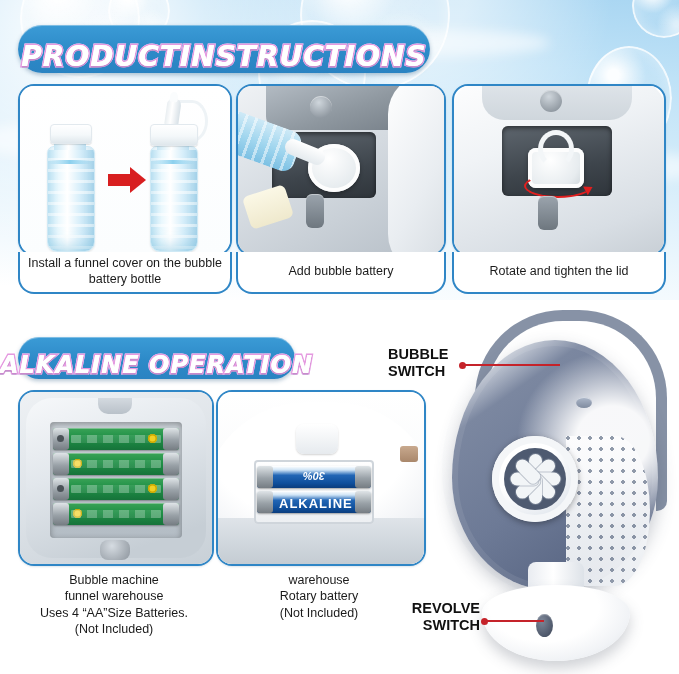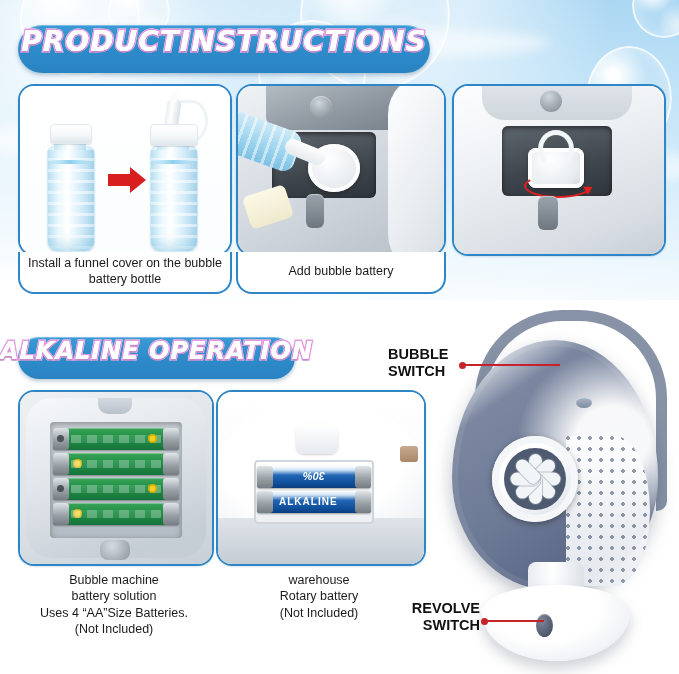--- a/index.html
+++ b/index.html
@@ -29,21 +29,21 @@
                radial-gradient(circle at 70% 78%, rgba(255,255,255,.55) 0 4%, rgba(255,255,255,0) 30%);
     box-shadow:inset 0 0 0 2px rgba(255,255,255,.72), inset 0 0 14px 4px rgba(255,255,255,.35);
   }
 
   
   .banner{
     position:absolute;
     background:linear-gradient(180deg,#3b9bd6 0%,#2d8ac8 55%,#2a83c2 100%);
     border-radius:26px;
     box-shadow:0 2px 4px rgba(40,90,130,.35), inset 0 1px 0 rgba(255,255,255,.35);
-    display:flex;align-items:flex-start;justify-content:center;
+    display:flex;align-items:flex-end;justify-content:center;
   }
   .banner-text{
     font-family:"DejaVu Sans", sans-serif;
     font-weight:bold;
     font-style:italic;
     letter-spacing:1px;
     color:#ffffff;
     white-space:nowrap;
     -webkit-text-stroke:3px #e59ae0;
     paint-order:stroke fill;
@@ -186,21 +186,21 @@
   }
   .cell .ybadge{
     position:absolute;width:9px;height:9px;border-radius:50%;
     background:#f2d024;top:6px;box-shadow:inset 0 0 0 1.5px #caa800;
   }
   .cell.blue{
     background:linear-gradient(180deg,#ffffff 0%,#cfe4f6 18%,#2266b5 42%,#0f4f9c 78%,#0b3d7d 100%);
   }
   .cell.blue .alk{
     position:absolute;left:22px;right:22px;top:5px;text-align:left;
-    color:#ffffff;font-size:10px;font-weight:bold;letter-spacing:1px;
+    color:#ffffff;font-size:13px;font-weight:bold;letter-spacing:1px;
     font-family:"Liberation Sans", sans-serif;
   }
   .cell.blue .pct{
     position:absolute;left:22px;right:22px;top:4px;text-align:center;
     color:#ffffff;font-size:11px;font-weight:bold;font-style:italic;
     transform:rotate(180deg);
   }
 
   
   #machine{position:absolute;left:430px;top:300px;width:249px;height:374px;}
@@ -361,20 +361,23 @@
       <div class="cavity" style="left:48px;top:40px;width:110px;height:70px;"></div>
       <div class="white-ring" style="left:74px;top:62px;width:56px;height:40px;border-radius:8px;"></div>
       <div style="position:absolute;left:84px;top:44px;width:26px;height:28px;border:5px solid #f3f6f8;border-radius:50%;
                   border-bottom-color:transparent;"></div>
       <div class="redcirc" style="left:70px;top:88px;width:64px;height:20px;"></div>
       <div class="clip" style="left:86px;top:4px;width:22px;height:22px;border-radius:50%;
                   background:radial-gradient(circle at 40% 30%,#cfd6dc,#7d868f);"></div>
       <div class="clip" style="left:84px;top:110px;width:20px;height:34px;border-radius:6px;"></div>
     </div>
   </div>
+  <div class="cap" style="left:452px;top:252px;width:210px;height:40px;">
+    <div class="caption-block">Rotate and tighten the lid</div>
+  </div>
 
   <div class="banner" id="banner-battery">
     <div class="banner-text">ALKALINE OPERATION</div>
   </div>
 
   <div class="card" style="left:18px;top:390px;width:192px;height:172px;">
     <div class="photo" style="background:linear-gradient(160deg,#eef1f4,#dfe4e9 45%,#c8d0d7);">
       <div class="greybody" style="left:6px;top:6px;width:180px;height:160px;border-radius:26px;
                   background:linear-gradient(160deg,#f6f8fa,#e2e7ec 40%,#c6ced5 85%);"></div>
       <div style="position:absolute;left:78px;top:6px;width:34px;height:16px;border-radius:0 0 10px 10px;
@@ -409,21 +412,21 @@
           <span class="tipB"></span>
         </div>
       </div>
       <div style="position:absolute;left:80px;top:148px;width:30px;height:20px;border-radius:8px;
                   background:radial-gradient(circle at 40% 30%,#d6dce2,#8d959d);"></div>
     </div>
   </div>
   <div style="position:absolute;left:18px;top:572px;width:192px;height:80px;" class="caption-block">
     <div style="font-size:12.5px;line-height:1.3;color:#1b1b1b;">
       <div>Bubble machine</div>
-      <div>battery solution</div>
+      <div>funnel warehouse</div>
       <div>Uses 4 “AA”Size Batteries.</div>
       <div>(Not Included)</div>
     </div>
   </div>
 
   <div class="card" style="left:216px;top:390px;width:206px;height:172px;">
     <div class="photo" style="background:linear-gradient(180deg,#ffffff,#f4f6f8);">
       <div style="position:absolute;left:-16px;top:10px;width:236px;height:140px;border-radius:120px 120px 40px 40px;
                   background:radial-gradient(ellipse at 45% 25%,#ffffff 0 55%,#f1f3f6 78%,#dee3e8 100%);"></div>
       <div style="position:absolute;left:-16px;top:126px;width:236px;height:46px;

